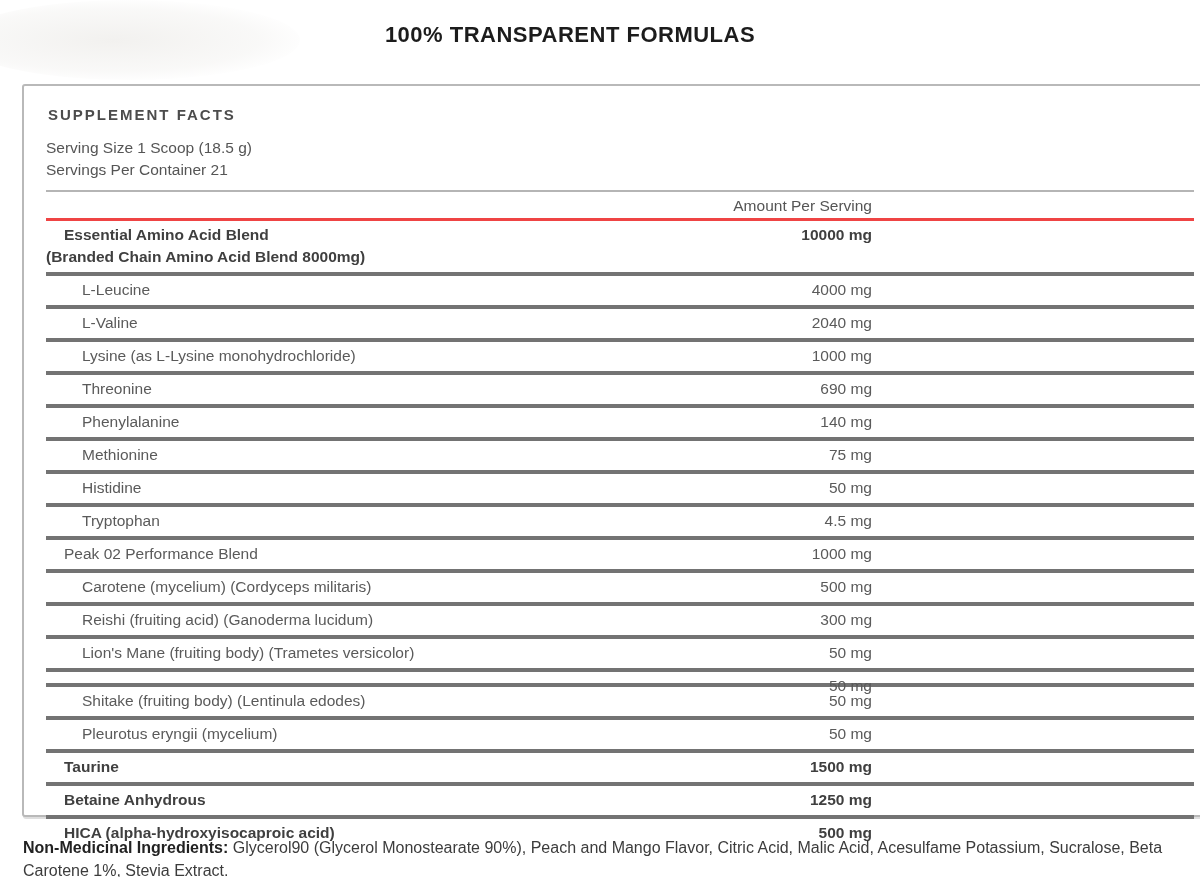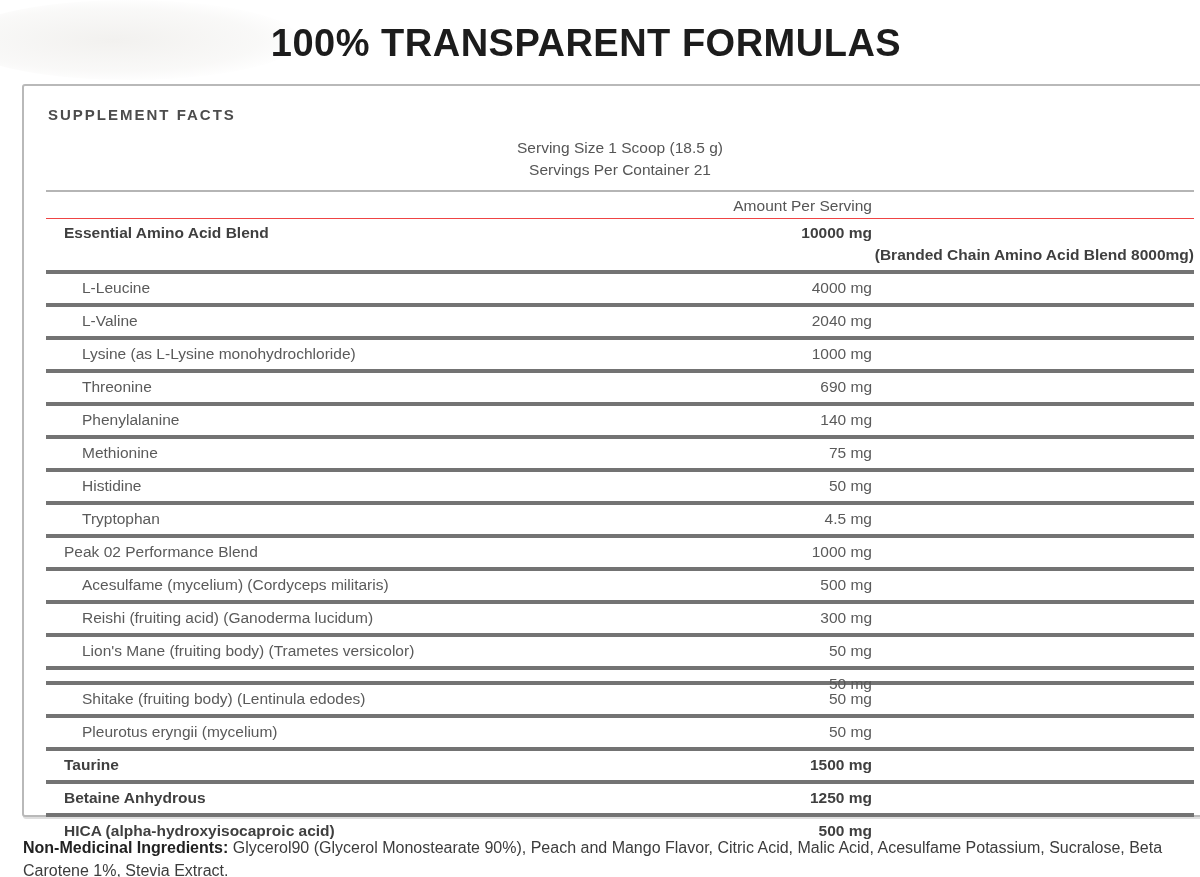--- a/index.html
+++ b/index.html
@@ -20,24 +20,24 @@
     left: -40px;
     top: 0px;
     width: 340px;
     height: 80px;
     background: radial-gradient(ellipse at 45% 50%, #f2f1ef 0%, rgba(242,241,239,0.45) 55%, rgba(255,255,255,0) 75%);
     border-radius: 50%;
   }
   .page-title {
     position: absolute;
     top: 22px;
-    left: 16px;
+    left: 0;
     width: 1140px;
     text-align: center;
-    font-size: 38px;
+    font-size: 22px;
     font-weight: bold;
     letter-spacing: 0.5px;
     color: #1c1c1c;
   }
   .panel {
     position: absolute;
     left: 22px;
     top: 84px;
     width: 1194px;
     height: 733px;
@@ -52,30 +52,29 @@
     font-size: 15px;
     font-weight: bold;
     letter-spacing: 2px;
     color: #4c4c4c;
     margin: 4px 0 14px 2px;
   }
   .serving-line {
     font-size: 15.5px;
     color: #555555;
     line-height: 22px;
-    text-align: center;
   }
   .strong-divider {
     border-top: 2px solid #b5b5b5;
     margin-top: 9px;
   }
   .amount-header-row {
     position: relative;
     height: 26px;
-    border-bottom: 1px solid #ef4444;
+    border-bottom: 3px solid #ef4444;
   }
   .amount-col {
     position: absolute;
     left: 0;
     width: 826px;
     text-align: right;
   }
   .amount-header-row .amount-col {
     top: 5px;
     font-size: 15.5px;
@@ -98,21 +97,20 @@
     padding-right: 300px;
   }
   .row.top-level .name {
     padding-left: 18px;
   }
   .row .name { padding-left: 36px; }
   .row.top-level .name { padding-left: 18px; }
   .row .subname {
     display: block;
     margin-top: 4px;
-    text-align: right;
   }
   .row.bold {
     color: #3f3f3f;
     font-weight: bold;
   }
   .row .amount-col {
     top: 5px;
   }
   .footnote {
     position: absolute;
@@ -207,21 +205,21 @@
     <span class="amount-col">4.5 mg</span>
   </div>
 
   <div class="row top-level">
     <span class="name">Peak 02 Performance Blend</span>
 
     <span class="amount-col">1000 mg</span>
   </div>
 
   <div class="row indented">
-    <span class="name">Acesulfame (mycelium) (Cordyceps militaris)</span>
+    <span class="name">Carotene (mycelium) (Cordyceps militaris)</span>
 
     <span class="amount-col">500 mg</span>
   </div>
 
   <div class="row indented">
     <span class="name">Reishi (fruiting acid) (Ganoderma lucidum)</span>
 
     <span class="amount-col">300 mg</span>
   </div>
 

